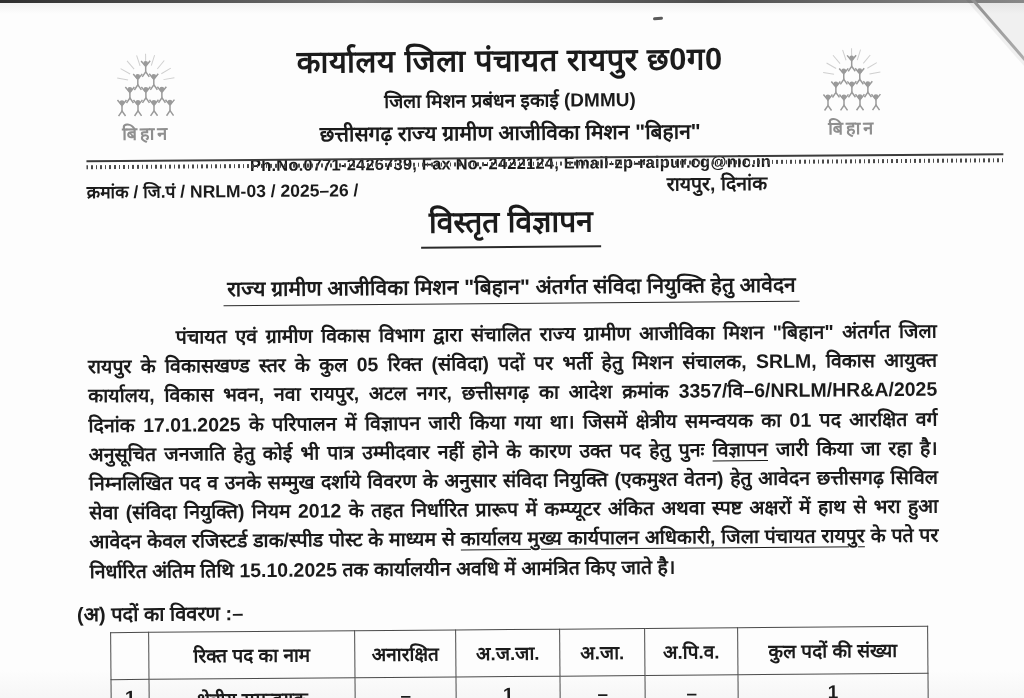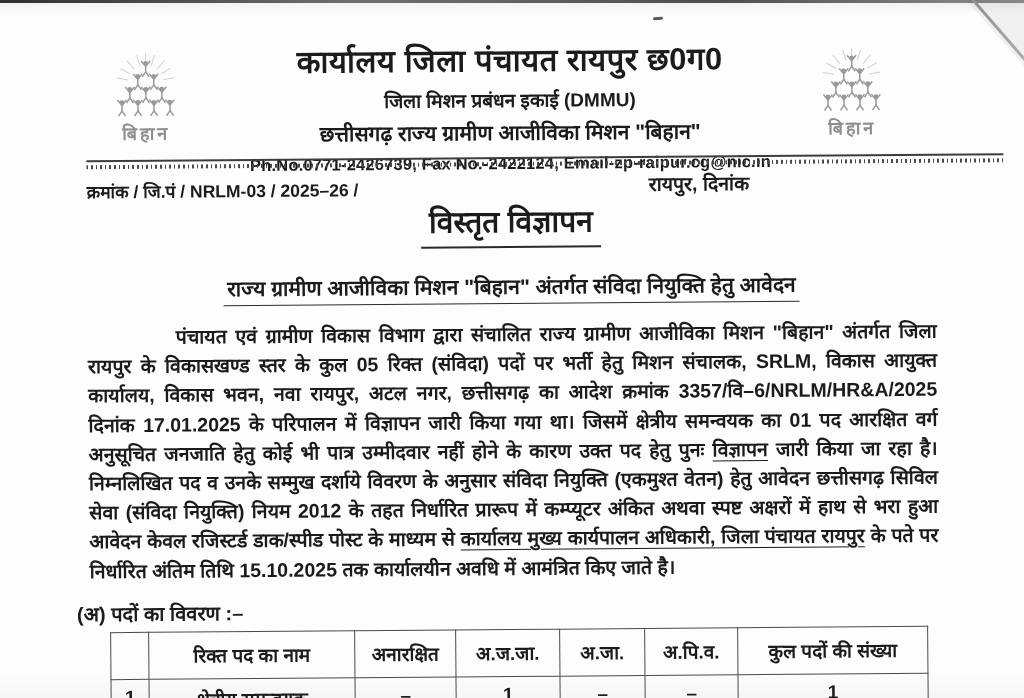--- a/index.html
+++ b/index.html
@@ -34,21 +34,21 @@
   .logo-label{color:#8f8f8f;font-size:18px;font-weight:bold;letter-spacing:3px;margin-top:0px;}
 
   
   .sep{position:absolute;top:157px;left:88px;width:917px;}
   .sep-solid{border-top:2px solid #3c3c3c;height:0;}
   .sep-ticks{margin-top:3px;height:4px;
      background:repeating-linear-gradient(90deg,#4a4a4a 0 1.5px,transparent 1.5px 4.6px);}
 
   
   .ref-number{position:absolute;top:176px;left:88px;font-size:17.5px;font-weight:bold;}
-  .ref-place{position:absolute;top:171px;left:650px;font-size:19.5px;font-weight:600;}
+  .ref-place{position:absolute;top:171px;left:668px;font-size:19.5px;font-weight:600;}
 
   
   .title-wrap{position:absolute;top:200px;left:0;width:1024px;text-align:center;}
   .title{display:inline-block;font-size:30px;font-weight:bold;
          border-bottom:2px solid #2a2a2a;padding:0 8px 5px;}
   .subtitle-wrap{position:absolute;top:272px;left:0;width:1024px;text-align:center;}
   .subtitle{display:inline-block;font-size:21px;font-weight:bold;
             border-bottom:1.6px solid #2a2a2a;padding:0 4px 3px;}
 
   

